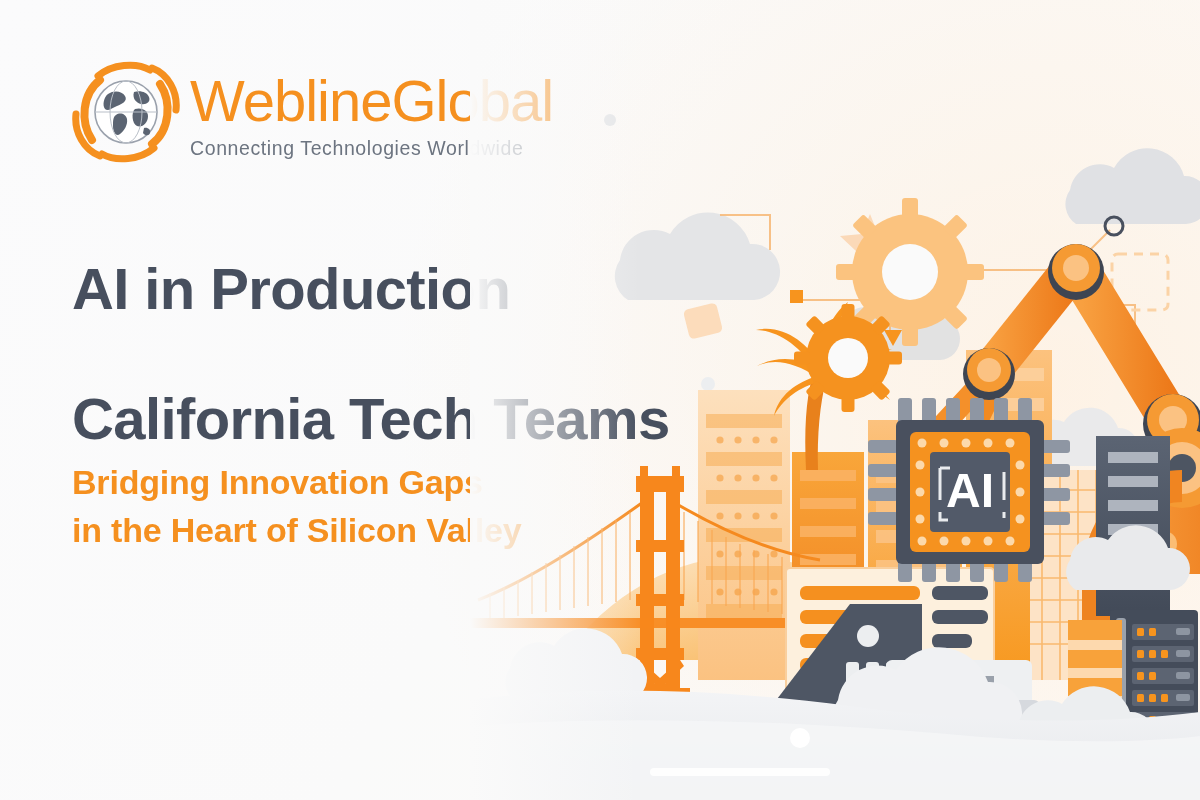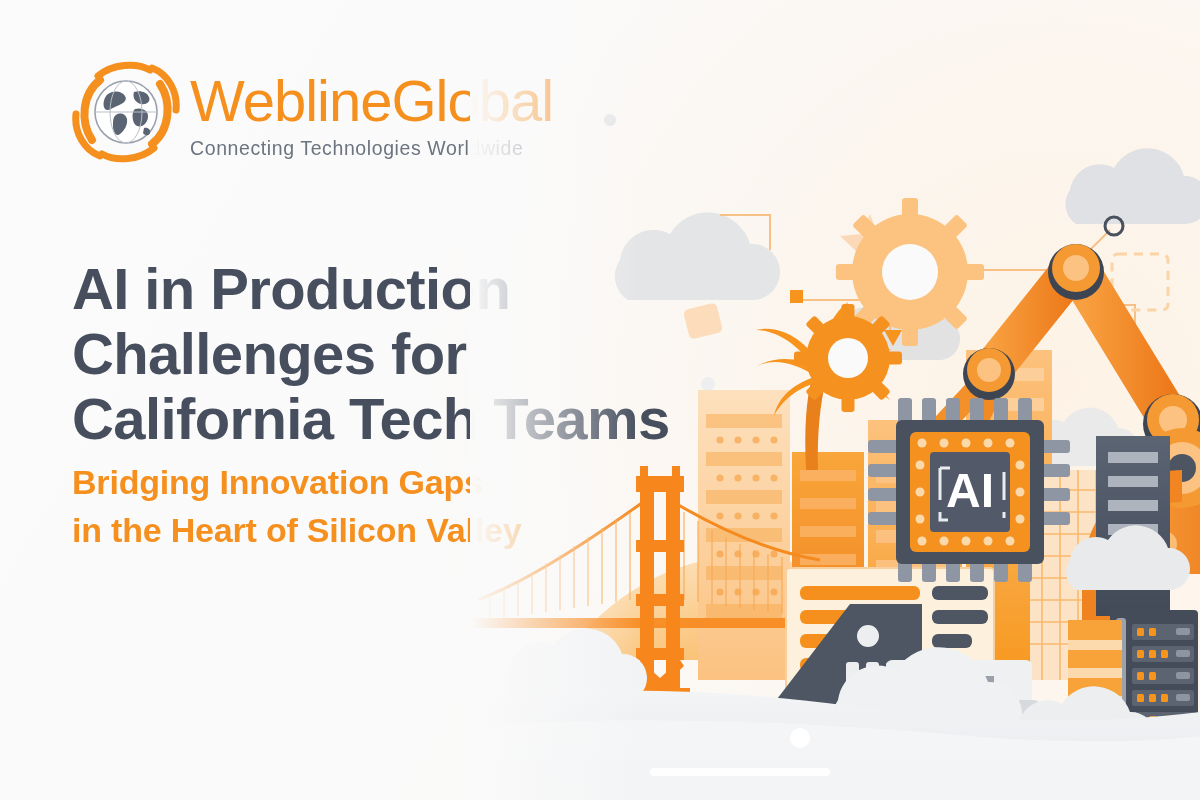--- a/index.html
+++ b/index.html
@@ -80,21 +80,21 @@
     </div>
 
     <div class="logo-text-wrap">
       <div class="logo-word">WeblineGlobal</div>
       <div class="logo-tagline">Connecting Technologies Worldwide</div>
     </div>
   </div>
 
   <h1 class="headline">
     <span>AI in Production</span><br>
-    <span>Challenges for</span><br>
+    <br>
     <span>California Tech Teams</span>
   </h1>
 
   <div class="subhead">
     <span>Bridging Innovation Gaps</span><br>
     <span>in the Heart of Silicon Valley</span>
   </div>
 
   <div class="art">
     <svg viewBox="0 0 730 800" aria-hidden="true">

